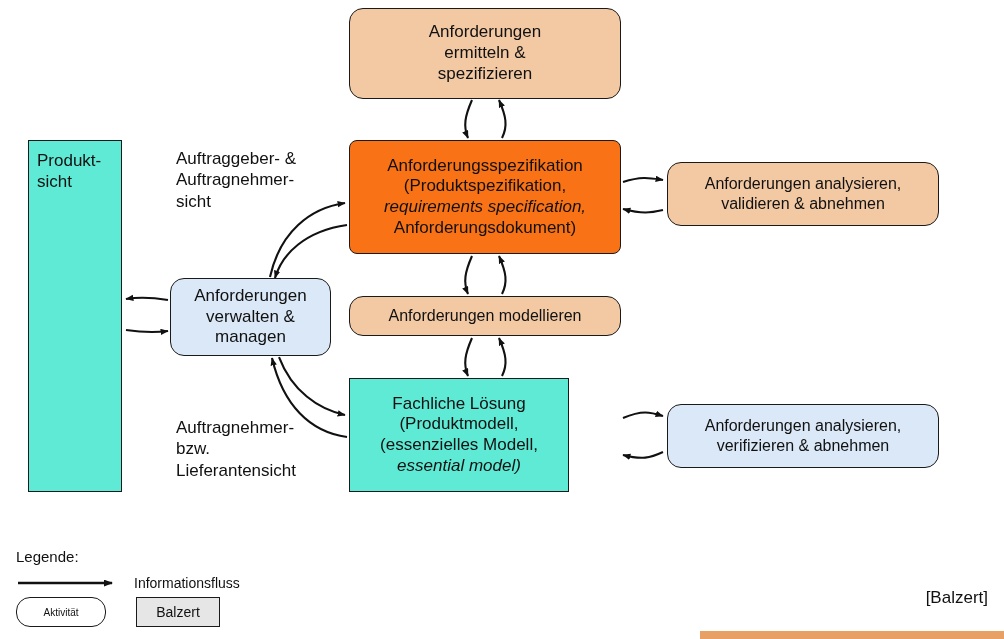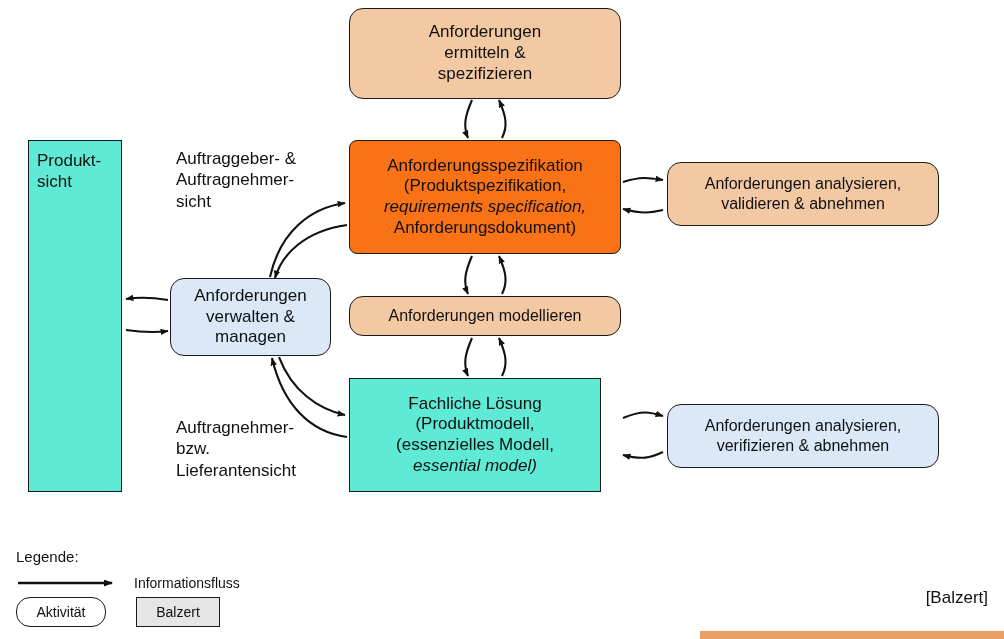--- a/index.html
+++ b/index.html
@@ -68,21 +68,21 @@
     margin-left: 16px;
   }
   .it {
     font-style: italic;
   }
   
   #node-ermitteln      { left: 349px; top: 8px;   width: 272px; height: 91px;  font-size: 17px; }
   #node-spezifikation  { left: 349px; top: 140px; width: 272px; height: 114px; font-size: 17px; }
   #node-analysieren-v  { left: 667px; top: 162px; width: 272px; height: 64px;  font-size: 16px; }
   #node-modellieren    { left: 349px; top: 296px; width: 272px; height: 40px;  font-size: 16px; }
-  #node-loesung        { left: 349px; top: 378px; width: 252px; height: 114px; font-size: 17px; }
+  #node-loesung        { left: 349px; top: 378px; width: 220px; height: 114px; font-size: 17px; }
   #node-analysieren-ve { left: 667px; top: 404px; width: 272px; height: 64px;  font-size: 16px; }
   #node-verwalten      { left: 170px; top: 278px; width: 161px; height: 78px;  font-size: 17px; }
   #node-archiv         { left: 28px;  top: 140px; width: 94px;  height: 352px; font-size: 17px;
                          align-items: flex-start; justify-content: flex-start; padding: 10px 8px; text-align: left; }
 
   #label-auftraggeber  { left: 160px; top: 148px; width: 190px; font-size: 17px; text-align: left; }
   #label-auftragnehmer { left: 160px; top: 417px; width: 190px; font-size: 17px; text-align: left; }
 
   
   #legend {
@@ -110,21 +110,21 @@
   .legend-text { font-size: 14px; }
   .legend-chip-activity {
     width: 88px;
     height: 28px;
     border: 1.5px solid #1a1a1a;
     border-radius: 14px;
     background: #ffffff;
     display: flex;
     align-items: center;
     justify-content: center;
-    font-size: 14px;
+    font-size: 10px;
     margin-right: 30px;
   }
   .legend-chip-artefact {
     width: 82px;
     height: 28px;
     border: 1.5px solid #1a1a1a;
     background: #e6e6e6;
     display: flex;
     align-items: center;
     justify-content: center;

